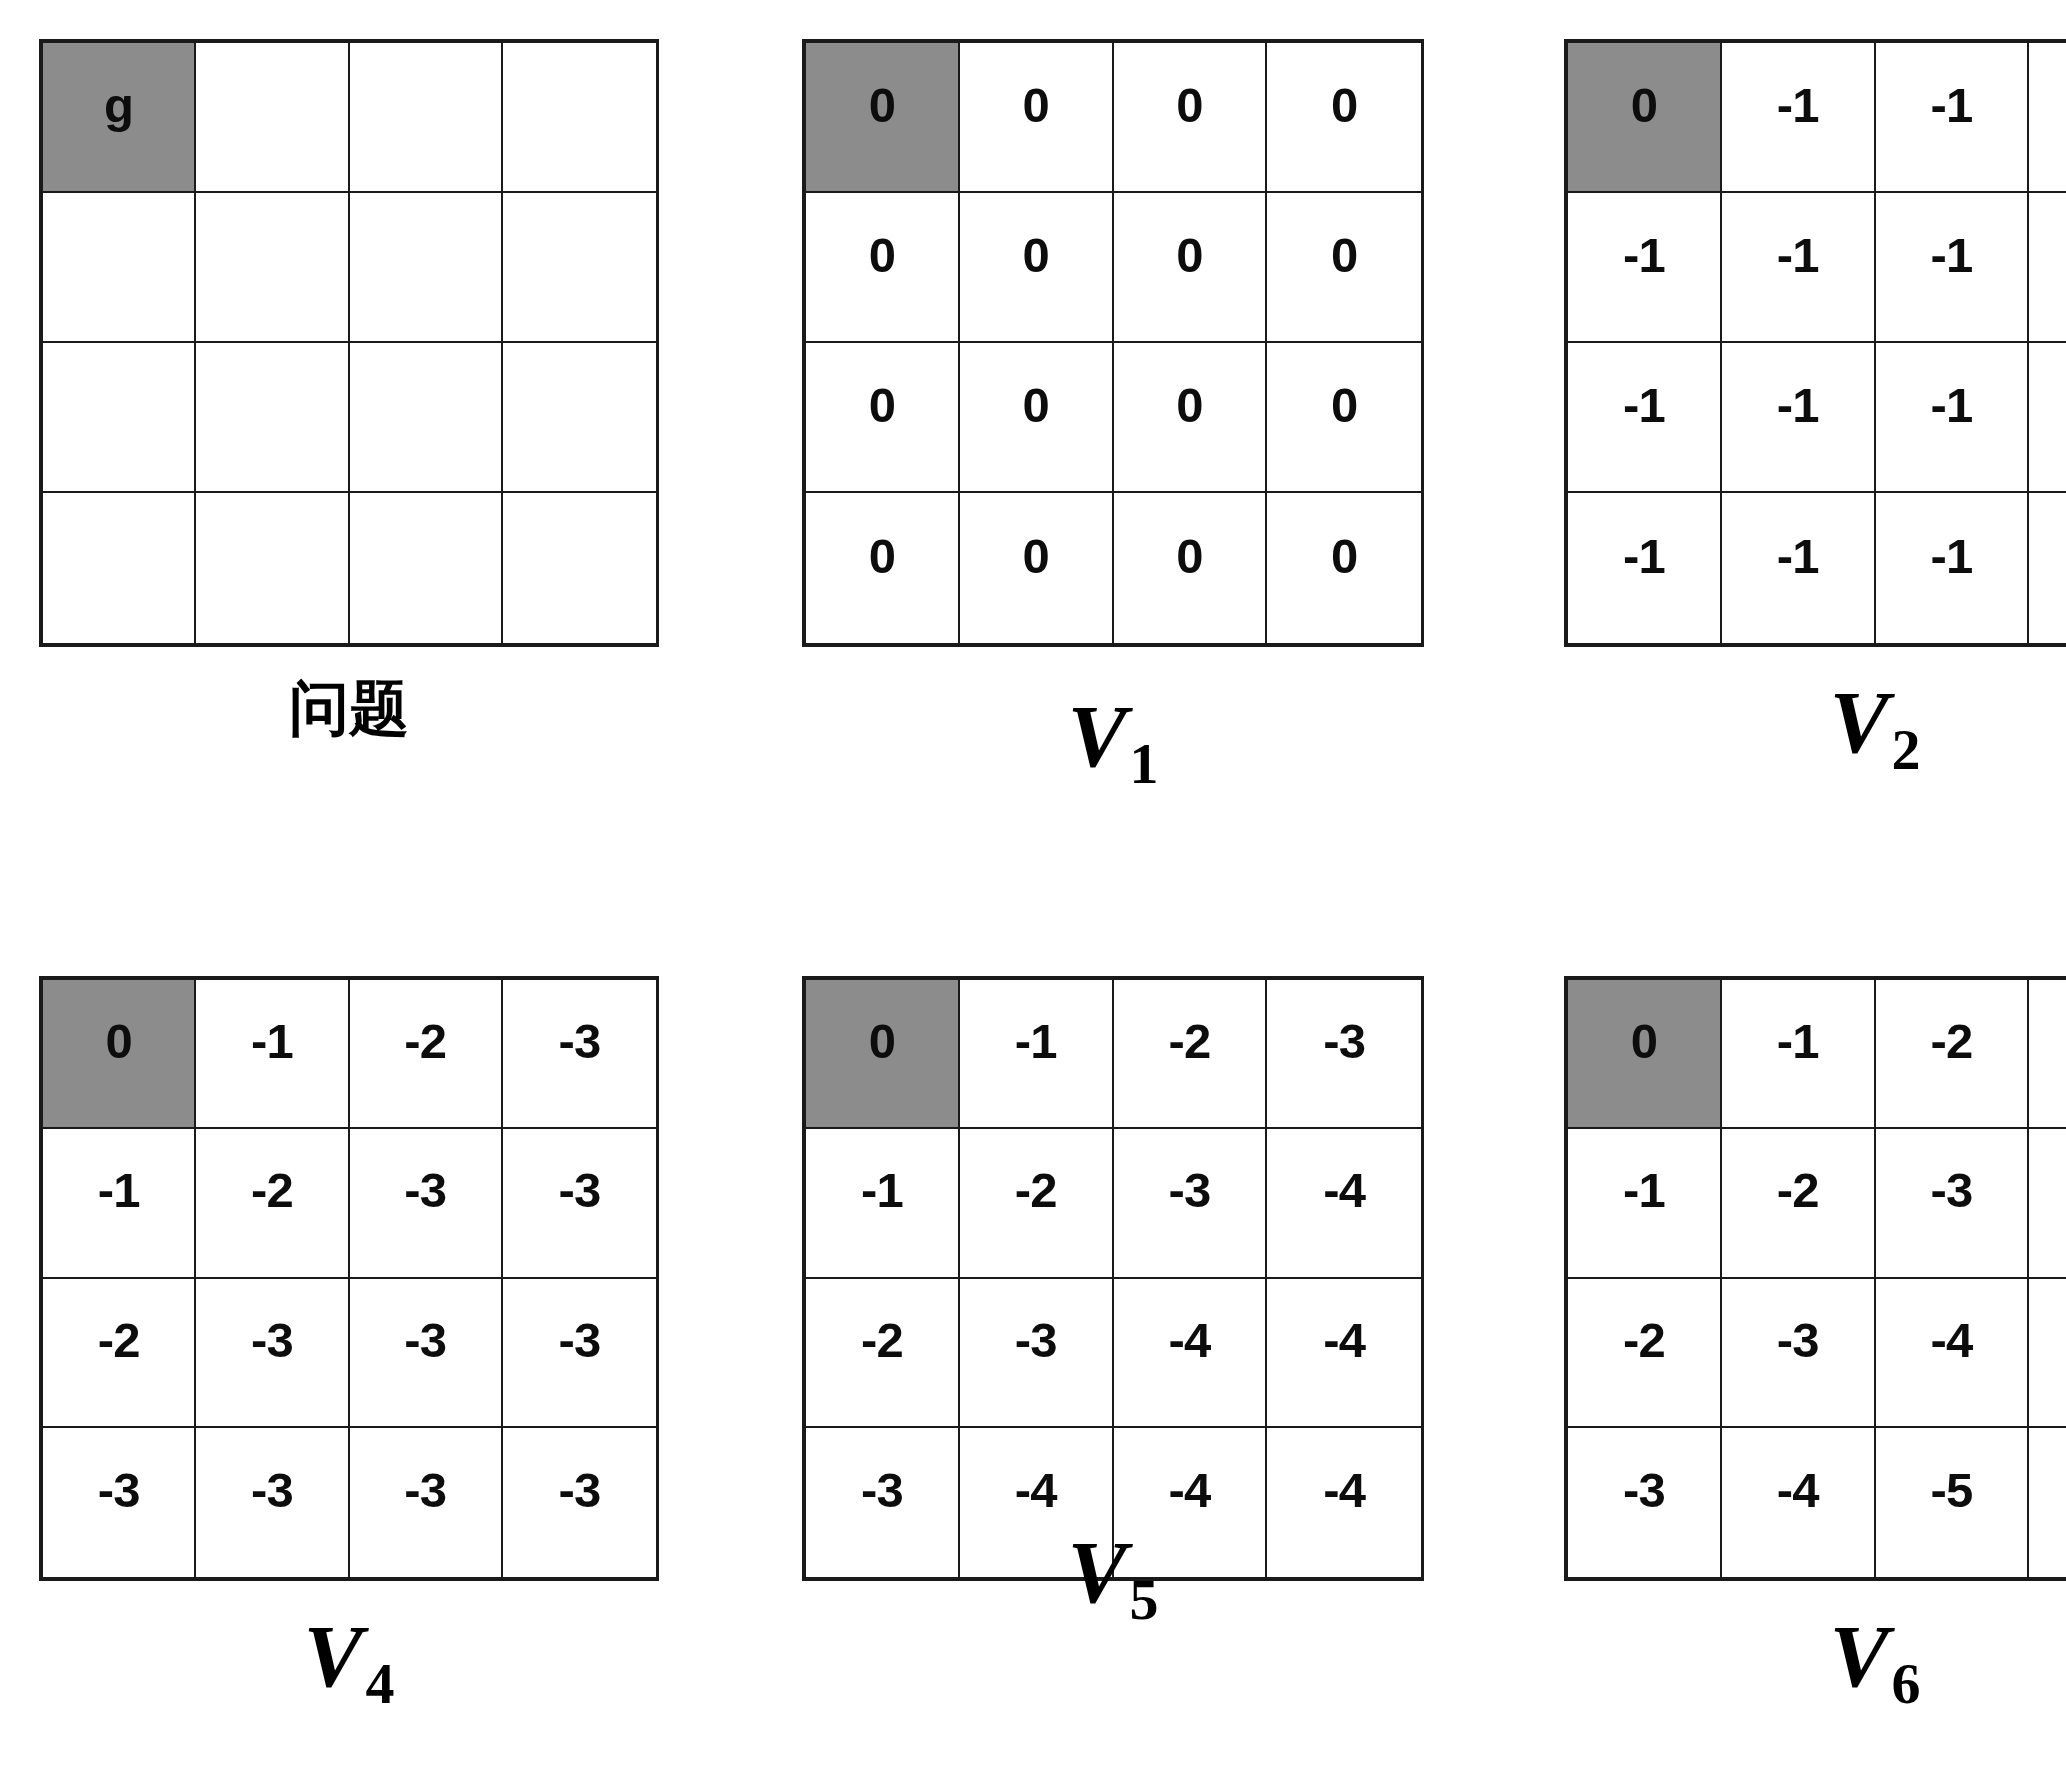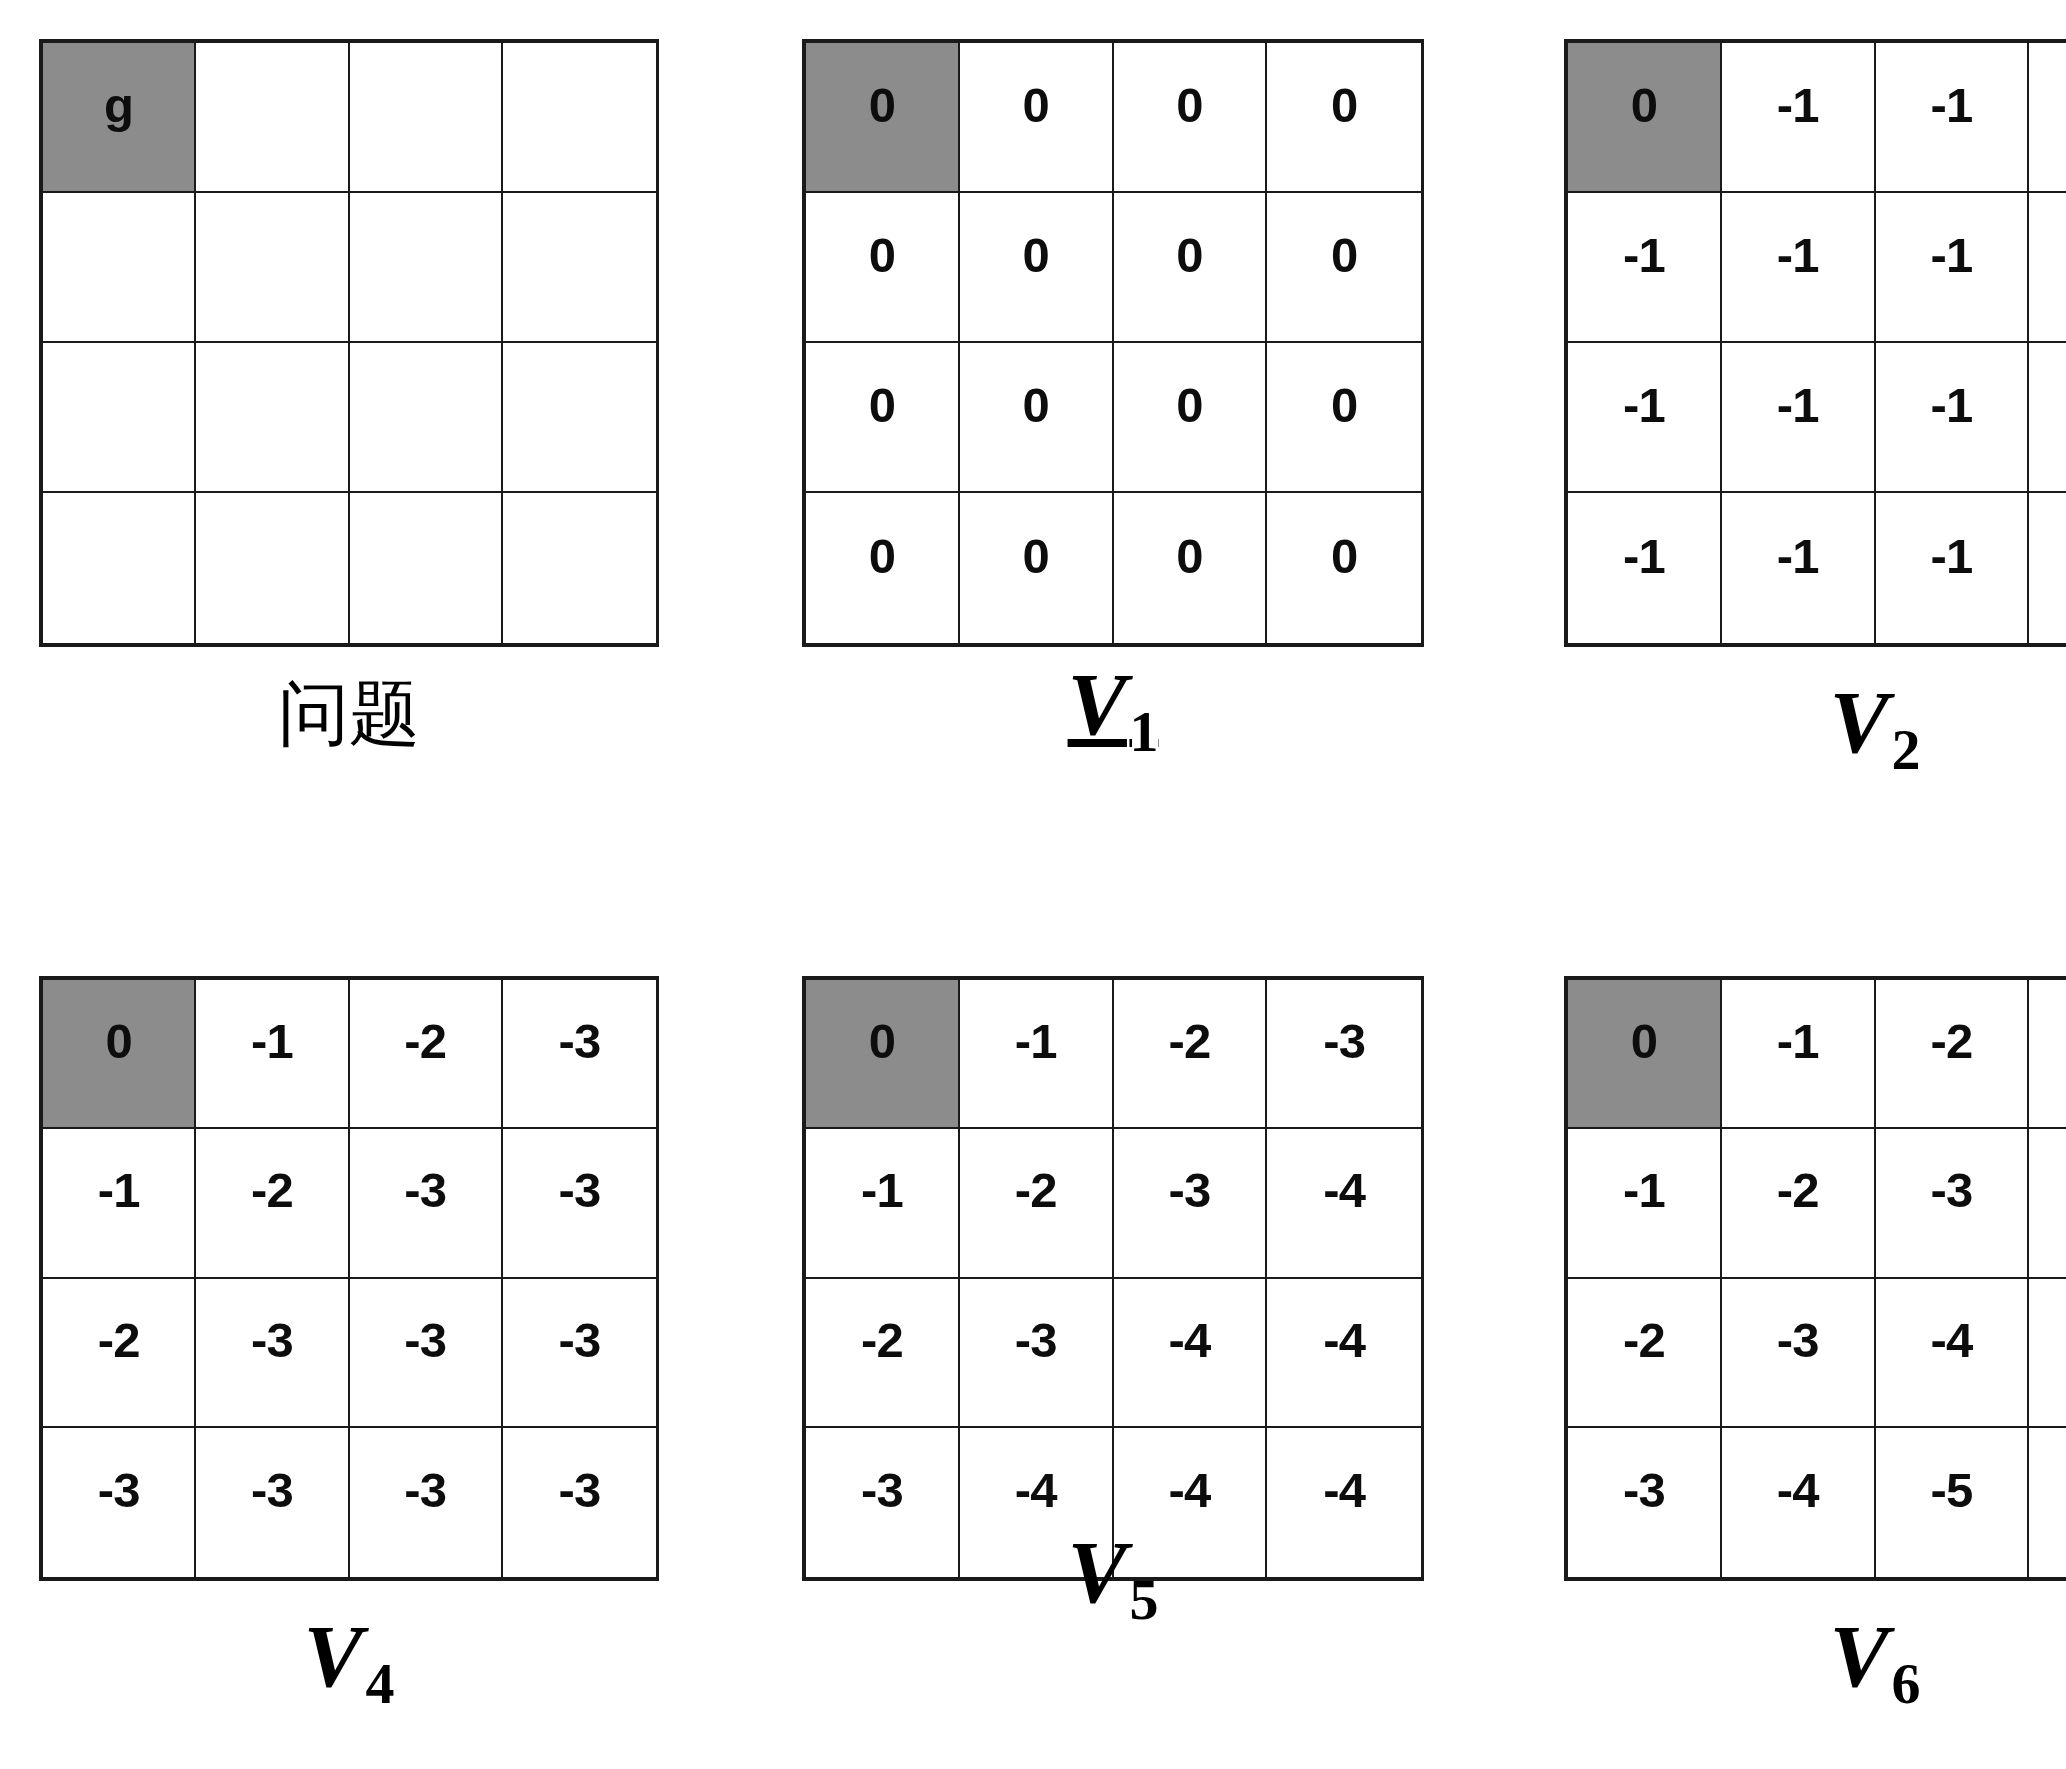--- a/index.html
+++ b/index.html
@@ -55,22 +55,22 @@
 
   .caption {
     position: absolute;
     text-align: center;
     white-space: nowrap;
     color: #000000;
   }
 
   .cap-cjk {
     font-family: "DejaVu Serif", "Liberation Serif", serif;
-    font-size: 71px;
-    font-weight: 400;
+    font-size: 60px;
+    font-weight: 700;
     line-height: 1;
   }
 
   .cap-v {
     font-family: "Liberation Serif", "DejaVu Serif", serif;
     font-size: 89px;
     font-weight: bold;
     font-style: italic;
     line-height: 1;
   }
@@ -120,21 +120,21 @@
         <div class="cell col-last">0</div>
         <div class="cell">0</div>
         <div class="cell">0</div>
         <div class="cell">0</div>
         <div class="cell col-last">0</div>
         <div class="cell row-last">0</div>
         <div class="cell row-last">0</div>
         <div class="cell row-last">0</div>
         <div class="cell col-last row-last">0</div>
       </div>
-      <div class="caption cap-v" style="left: 802px; top: 660px; width: 622px; text-decoration: underline;"><span>V</span><span class="sub">1</span></div>
+      <div class="caption cap-v" style="left: 802px; top: 692px; width: 622px;"><span>V</span><span class="sub">1</span></div>
     </div>
     <div class="panel">
       <div class="grid" style="left: 1564px; top: 39px; width: 622px; height: 608px;">
         <div class="cell shaded">0</div>
         <div class="cell">-1</div>
         <div class="cell">-1</div>
         <div class="cell col-last">-1</div>
         <div class="cell">-1</div>
         <div class="cell">-1</div>
         <div class="cell">-1</div>

